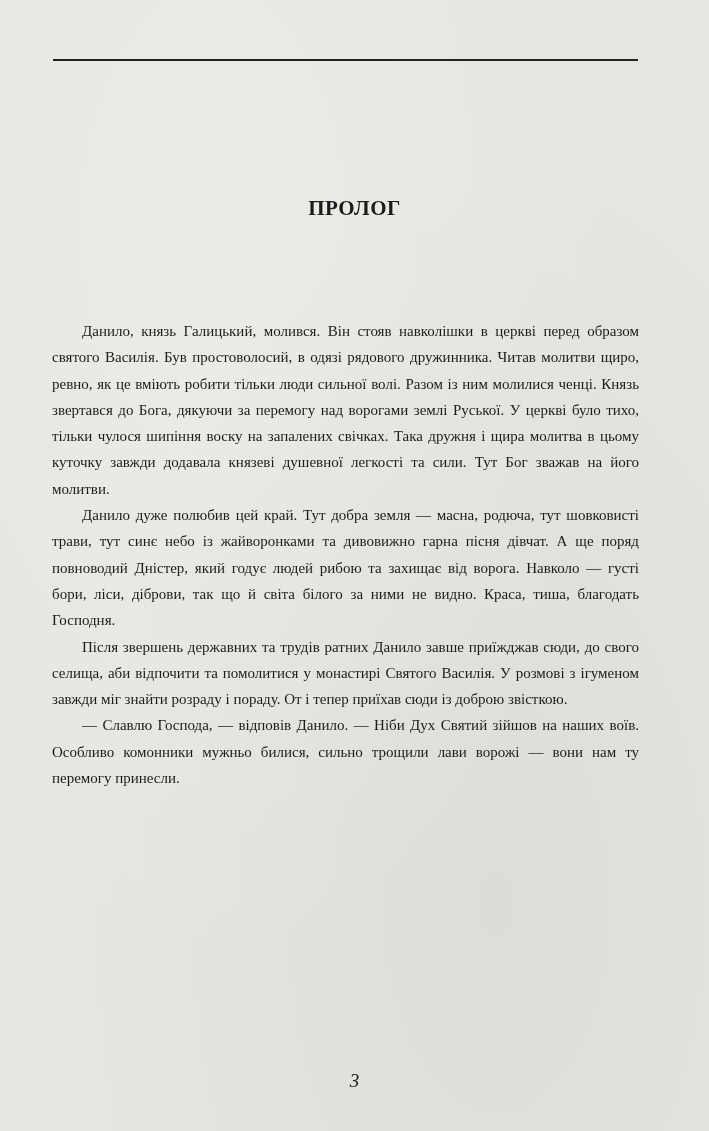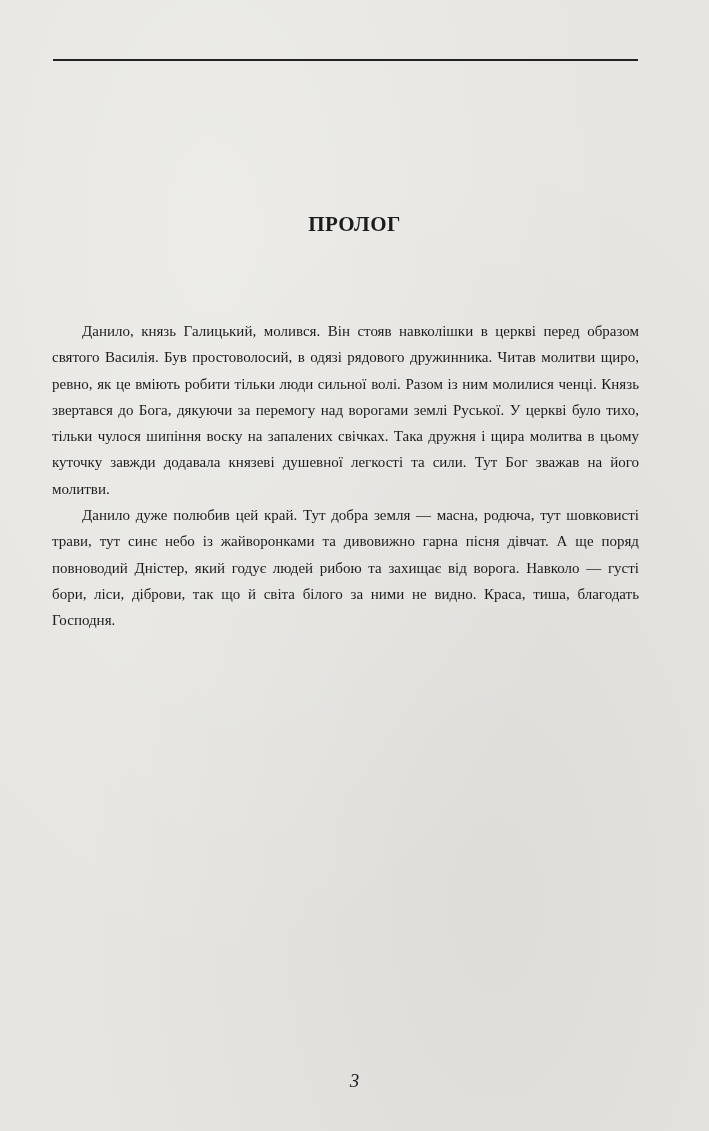--- a/index.html
+++ b/index.html
@@ -10,21 +10,21 @@
                       radial-gradient(ellipse at 70% 80%, rgba(0,0,0,0.04), rgba(0,0,0,0) 60%);
     position: relative;
     font-family: "Liberation Serif", "DejaVu Serif", serif;
     color: #1c1c1c;
   }
   .rule {
     position: absolute; left: 53px; top: 59px; width: 585px; height: 2px;
     background: #222;
   }
   .title {
-    position: absolute; left: 0; top: 212px; width: 709px;
+    position: absolute; left: 0; top: 196px; width: 709px;
     text-align: center; font-size: 21px; font-weight: bold; letter-spacing: 0.5px;
   }
   .text {
     position: absolute; left: 52px; top: 318px; width: 587px;
     font-size: 15px; line-height: 26.3px;
   }
   .text p { margin: 0; text-indent: 30px; text-align: justify; text-align-last: left; }
   .page-number {
     position: absolute; left: 0; top: 1070px; width: 709px; text-align: center;
     font-size: 19px; font-style: italic;
@@ -33,15 +33,17 @@
 </head>
 <body>
 
 <div class="rule"></div>
 
 <div class="title">ПРОЛОГ</div>
 
 <div class="text">
   <p>Данило, князь Галицький, молився. Він стояв навколішки в церкві перед образом святого Василія. Був простоволосий, в одязі рядового дружинника. Читав молитви щиро, ревно, як це вміють робити тільки люди сильної волі. Разом із ним молилися ченці. Князь звертався до Бога, дякуючи за перемогу над ворогами землі Руської. У церкві було тихо, тільки чулося шипіння воску на запалених свічках. Така дружня і щира молитва в цьому куточку завжди додавала князеві душевної легкості та сили. Тут Бог зважав на його молитви.</p>
   <p>Данило дуже полюбив цей край. Тут добра земля — масна, родюча, тут шовковисті трави, тут синє небо із жайворонками та дивовижно гарна пісня дівчат. А ще поряд повноводий Дністер, який годує людей рибою та захищає від ворога. Навколо — густі бори, ліси, діброви, так що й світа білого за ними не видно. Краса, тиша, благодать Господня.</p>
+  <p>Після звершень державних та трудів ратних Данило завше приїжджав сюди, до свого селища, аби відпочити та помолитися у монастирі Святого Василія. У розмові з ігуменом завжди міг знайти розраду і пораду. От і тепер приїхав сюди із доброю звісткою.</p>
+  <p>— Славлю Господа, — відповів Данило. — Ніби Дух Святий зійшов на наших воїв. Особливо комонники мужньо билися, сильно трощили лави ворожі — вони нам ту перемогу принесли.</p>
 </div>
 
 <div class="page-number">3</div>
 
 </body></html>

